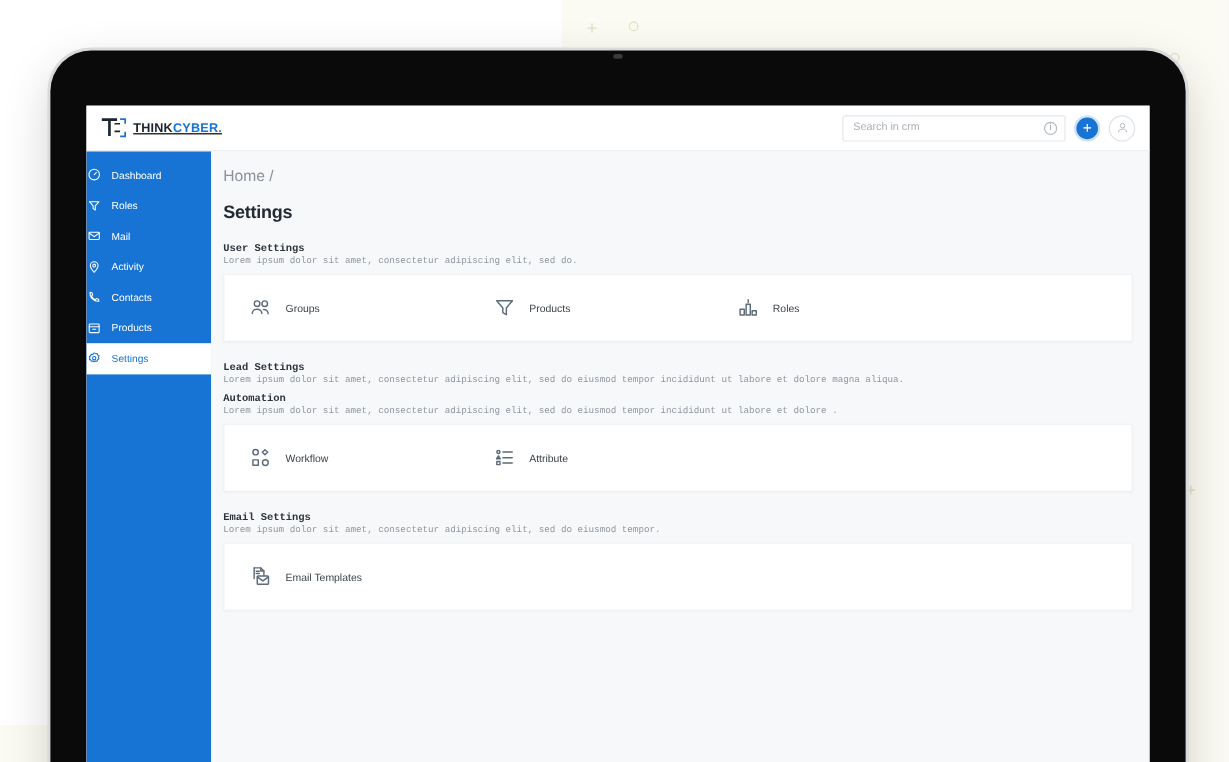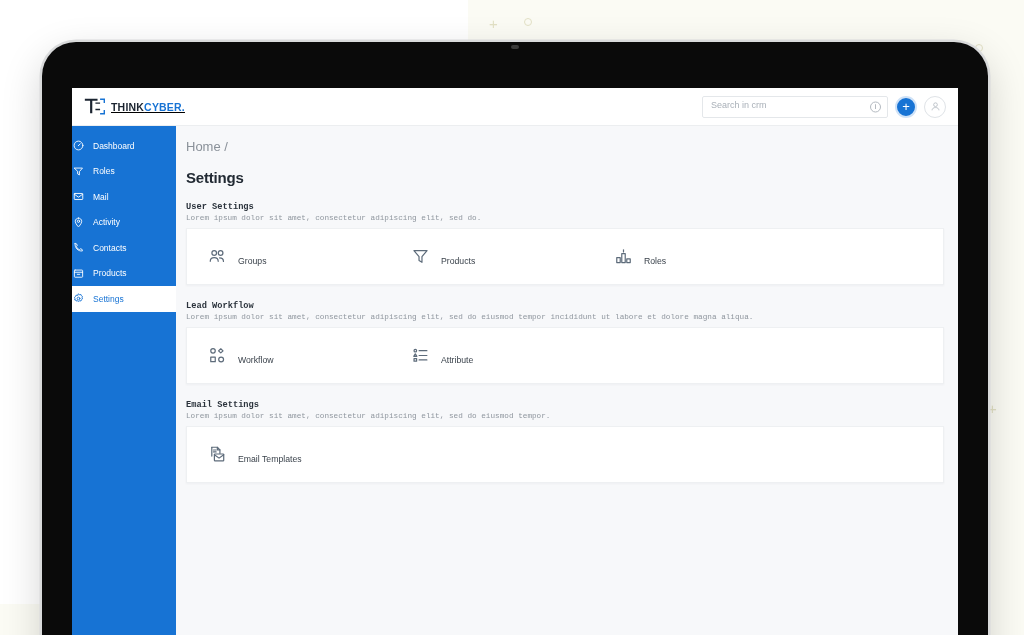--- a/index.html
+++ b/index.html
@@ -127,21 +127,21 @@
   .section-desc { font-size: 7.7px; color: #8f969e; font-family: Liberation Mono, monospace; }
 
   .card {
     background: #ffffff; border: 1px solid #eef0f2;
     box-shadow: 0 1px 2px rgba(16,24,40,.04);
     height: 57px; width: 758px;
     display: flex; align-items: center;
     margin-bottom: 16px;
   }
   .card-item {
-    display: flex; align-items: flex-end; gap: 11px;
+    display: flex; align-items: center; gap: 11px;
     width: 203px; padding-left: 21px; cursor: pointer;
   }
   .card-ico { width: 19px; height: 19px; flex: 0 0 19px; display: block; }
   .card-label { font-size: 8.7px; color: #3b434c; }
   .stroke-ico { stroke: #5d6b7a; fill: none; stroke-width: 1.4; }
 </style>
 </head>
 <body>
 
 <div class="bg-deco">
@@ -284,26 +284,30 @@
       <rect x="14.8" y="13.8" width="4" height="4.2" class="stroke-ico" stroke-linecap="round" stroke-linejoin="round"></rect>
       <path d="M11 3.2v2.6" class="stroke-ico" stroke-linecap="round" stroke-linejoin="round"></path>
                     </svg></span>
     <span class="card-label">Roles</span>
   </div>
 </div>
   </section>
 
   <section>
     <div class="section-head">
-      <div class="section-title">Lead Workflow</div>
+      <div class="section-title">Lead Settings</div>
       <div class="section-desc">Lorem ipsum dolor sit amet, consectetur adipiscing elit, sed do eiusmod tempor incididunt ut labore et dolore magna aliqua.</div>
     </div>
   </section>
 
   <section>
+    <div class="section-head">
+      <div class="section-title">Automation</div>
+      <div class="section-desc">Lorem ipsum dolor sit amet, consectetur adipiscing elit, sed do eiusmod tempor incididunt ut labore et dolore .</div>
+    </div>
     <div class="card">
   <div class="card-item">
     <span class="card-ico"><svg viewBox="0 0 22 22">
       <circle cx="5.8" cy="5.6" r="2.6" class="stroke-ico" stroke-linecap="round" stroke-linejoin="round"></circle>
       <path d="M14.8 3.2l2.6 2.4-2.6 2.4-2.6-2.4z" class="stroke-ico" stroke-linecap="round" stroke-linejoin="round"></path>
       <rect x="3.2" y="13" width="5.2" height="5.2" class="stroke-ico" stroke-linecap="round" stroke-linejoin="round"></rect>
       <circle cx="15.2" cy="15.6" r="2.8" class="stroke-ico" stroke-linecap="round" stroke-linejoin="round"></circle>
                     </svg></span>
     <span class="card-label">Workflow</span>
   </div>

